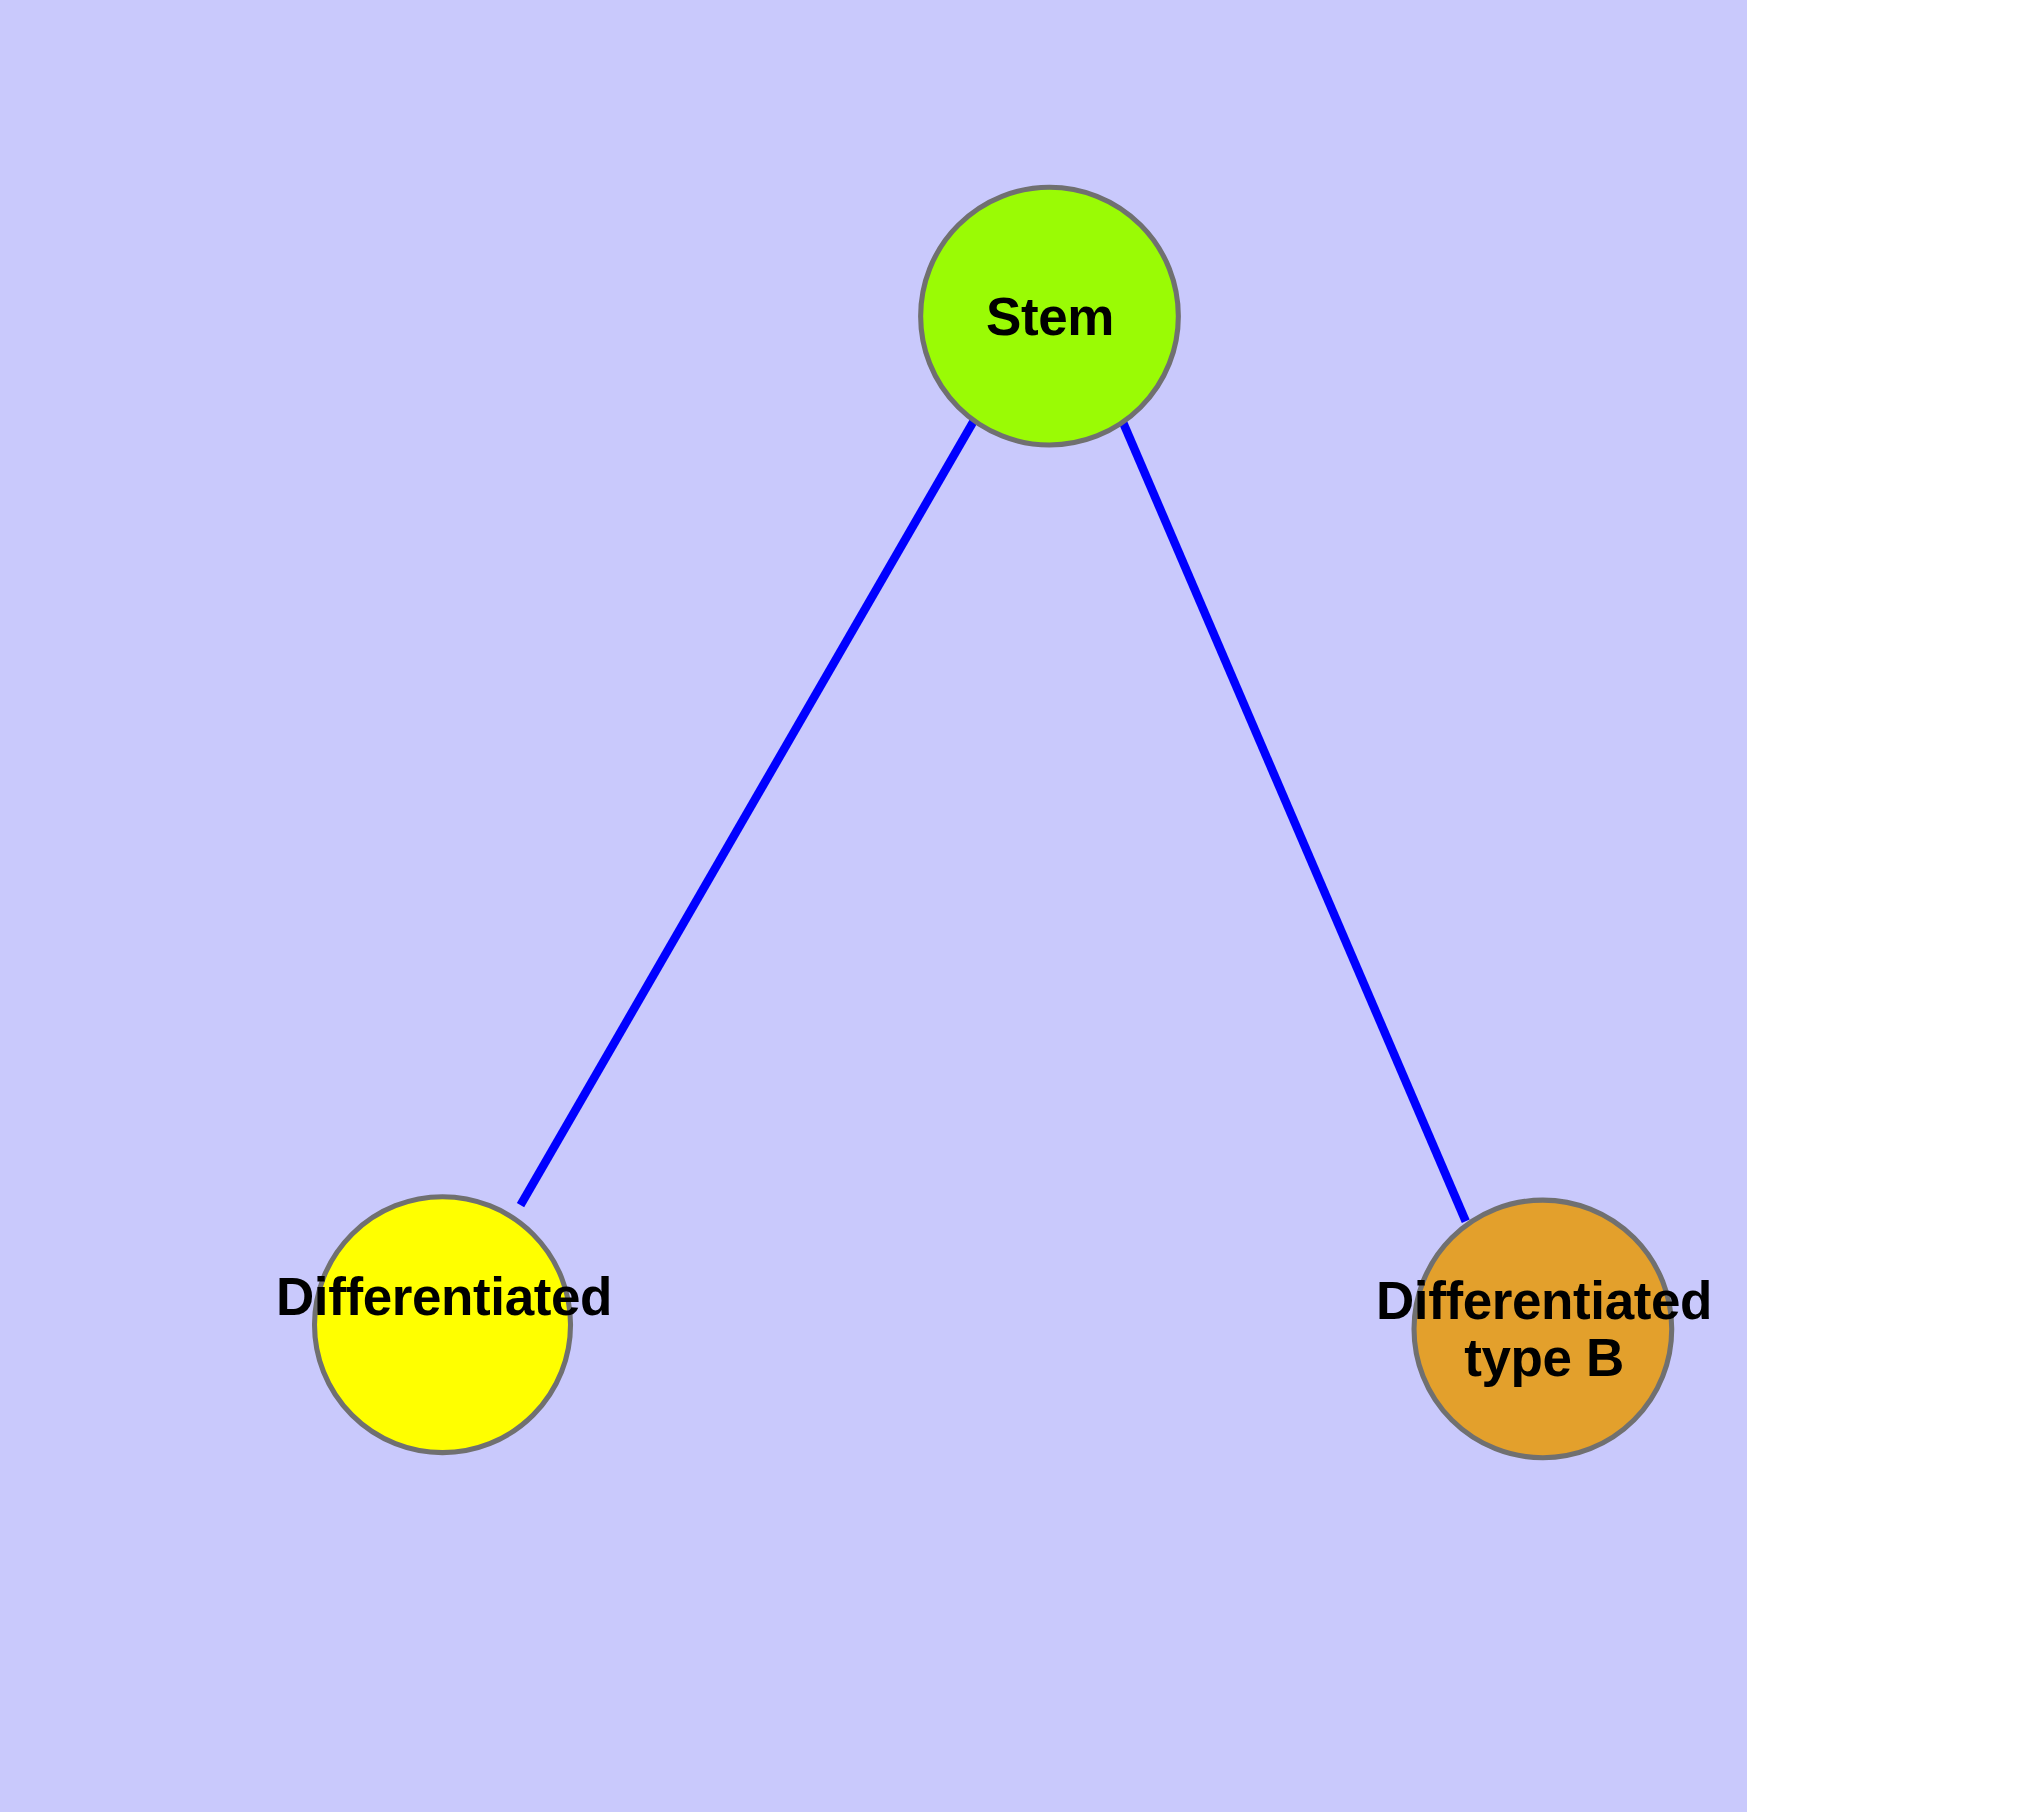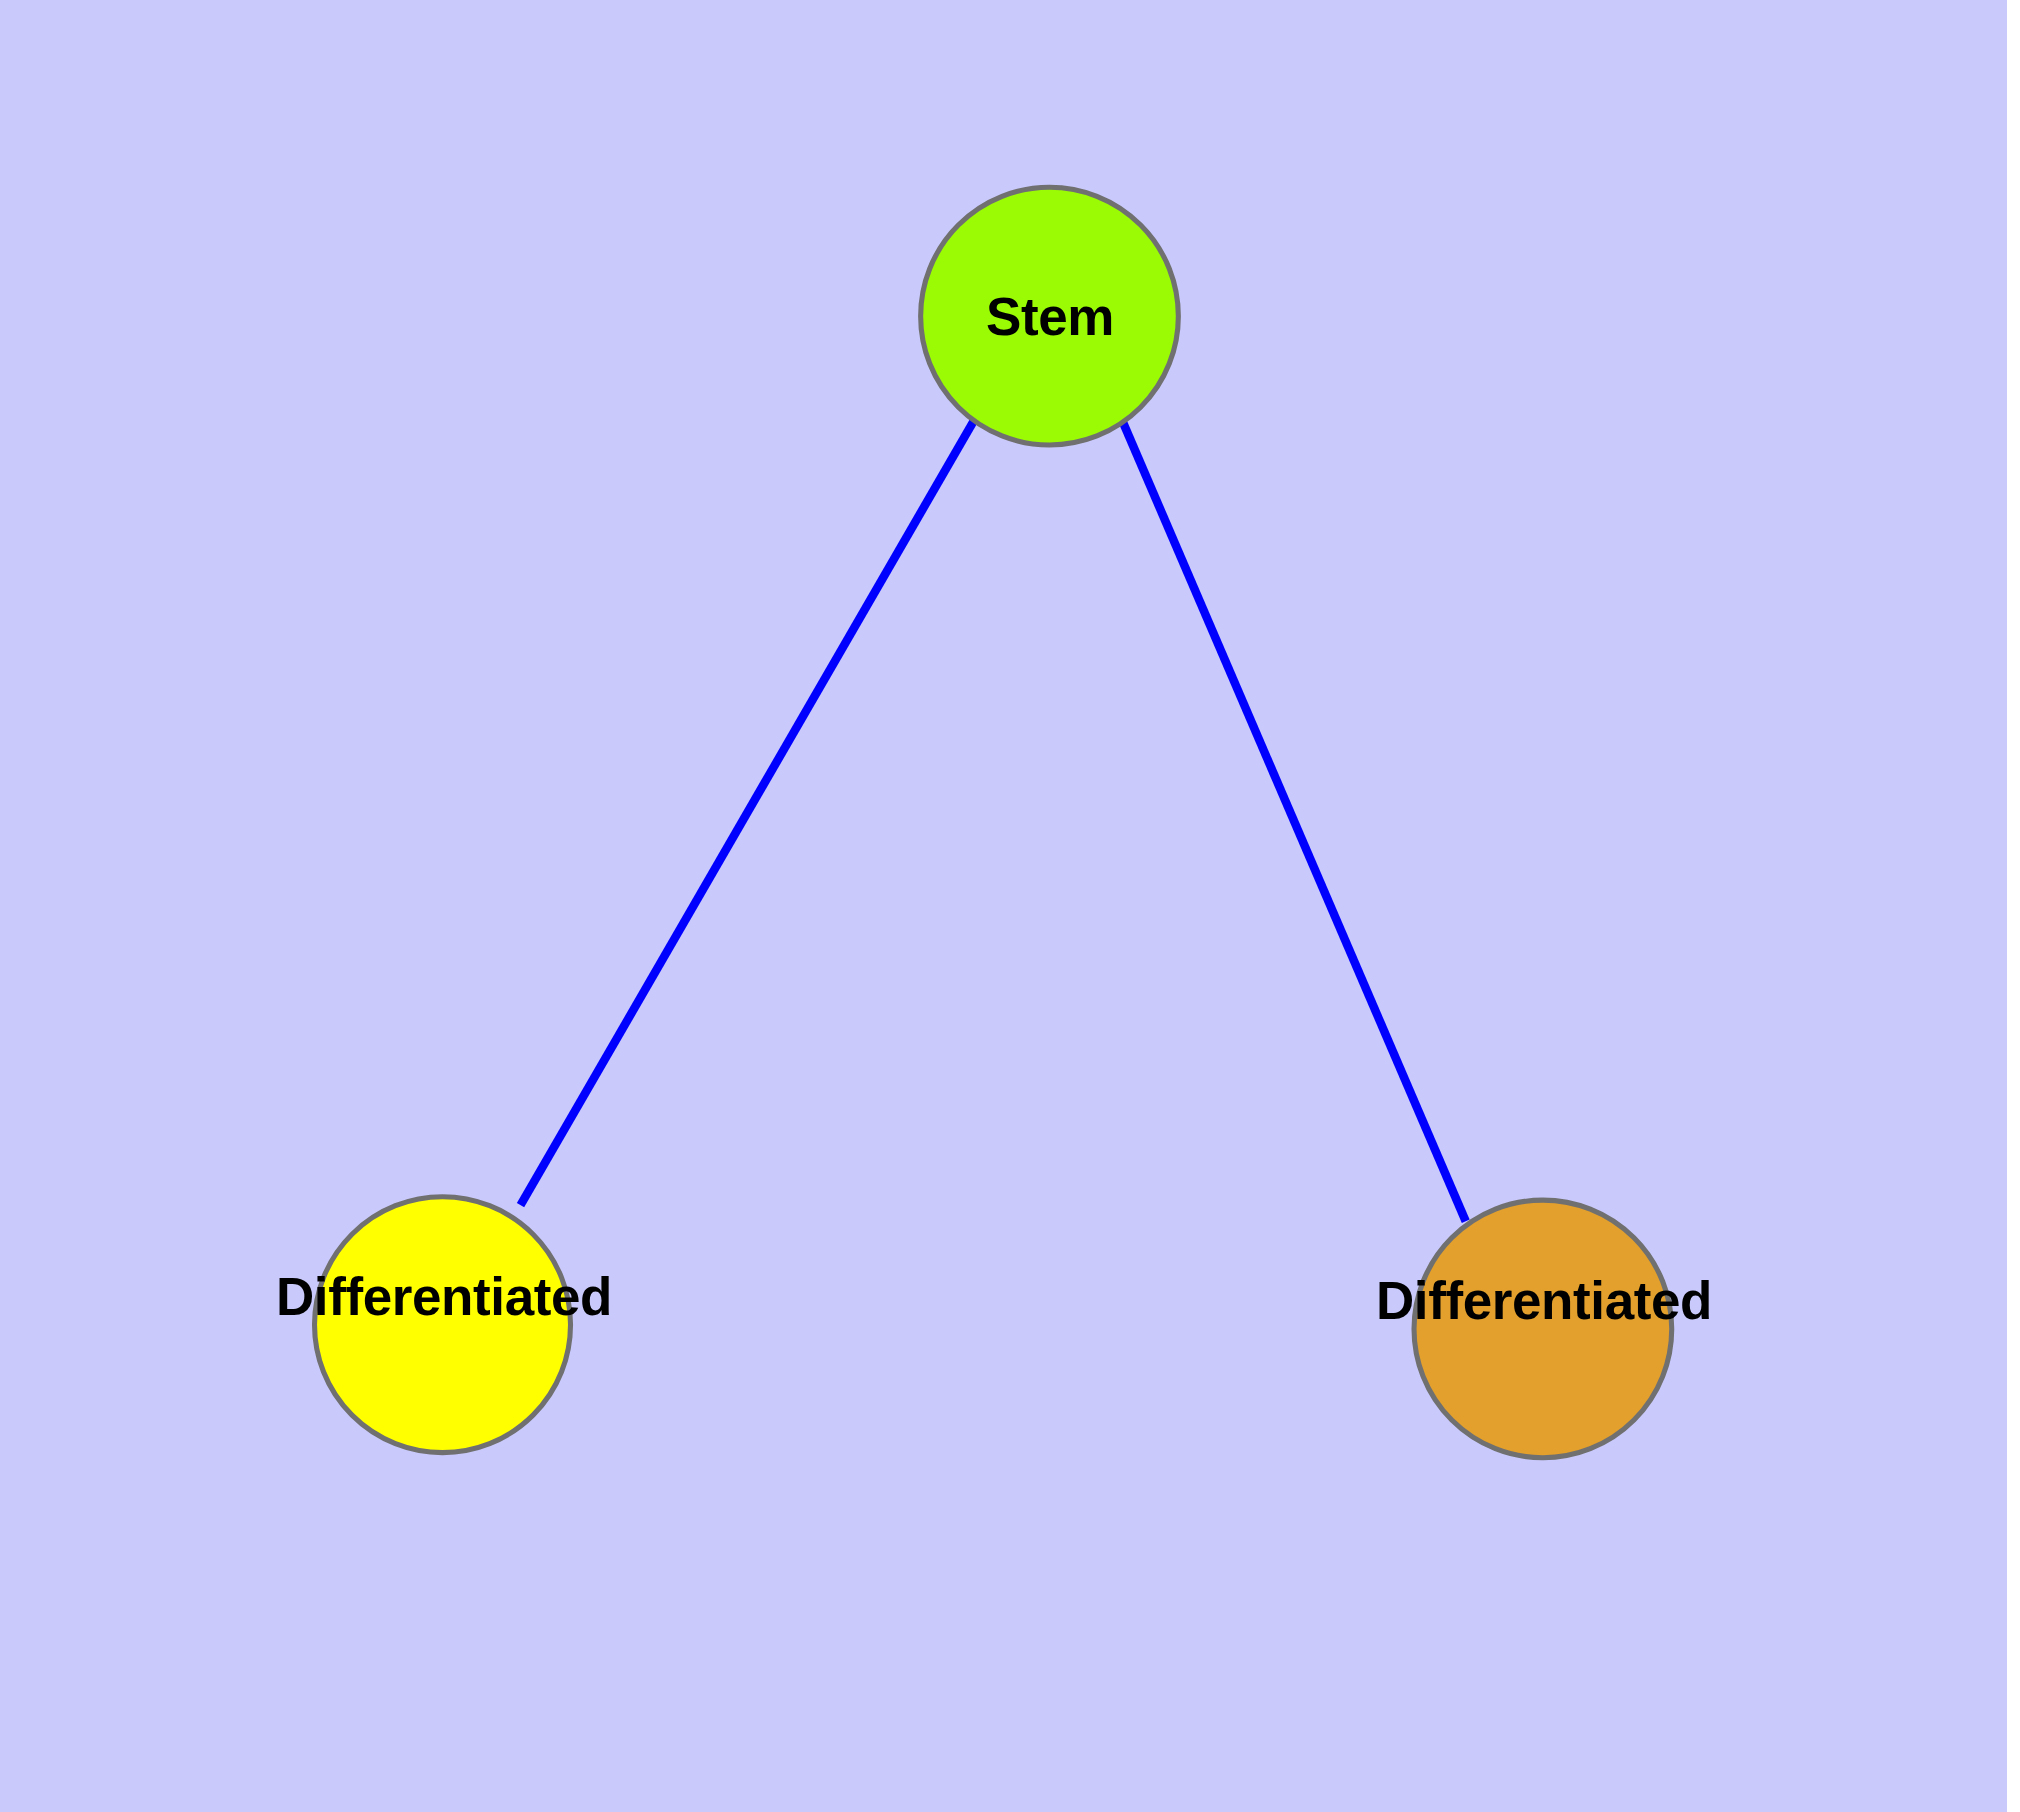--- a/index.html
+++ b/index.html
@@ -6,21 +6,21 @@
   html, body {
     margin: 0;
     padding: 0;
     background: #ffffff;
   }
   body {
     font-family: "Liberation Sans", sans-serif;
   }
   #graph-canvas {
     position: relative;
-    width: 2007px;
+    width: 1747px;
     height: 1812px;
     overflow: hidden;
   }
   #graph-canvas .bg-plane {
     position: absolute;
     inset: 0;
     background: #c9c9fc;
   }
   #graph-svg {
     position: absolute;
@@ -67,16 +67,17 @@
   </svg>
 
   <div class="node-label" id="label-0" style="font-size: 53px; color: rgb(0, 0, 0); left: 986px; top: 288px;">
       <span class="lbl-line">Stem</span>
     </div>
   <div class="node-label" id="label-1" style="font-size: 53px; color: rgb(0, 0, 0); left: 276px; top: 1268px;">
       <span class="lbl-line">Differentiated</span>
     </div>
   <div class="node-label" id="label-2" style="font-size: 53px; color: rgb(0, 0, 0); left: 1376px; top: 1272px;">
       <span class="lbl-line">Differentiated</span>
+      <span class="lbl-line">type B</span>
     </div>
 
 </div>
 
 
 </body></html>

